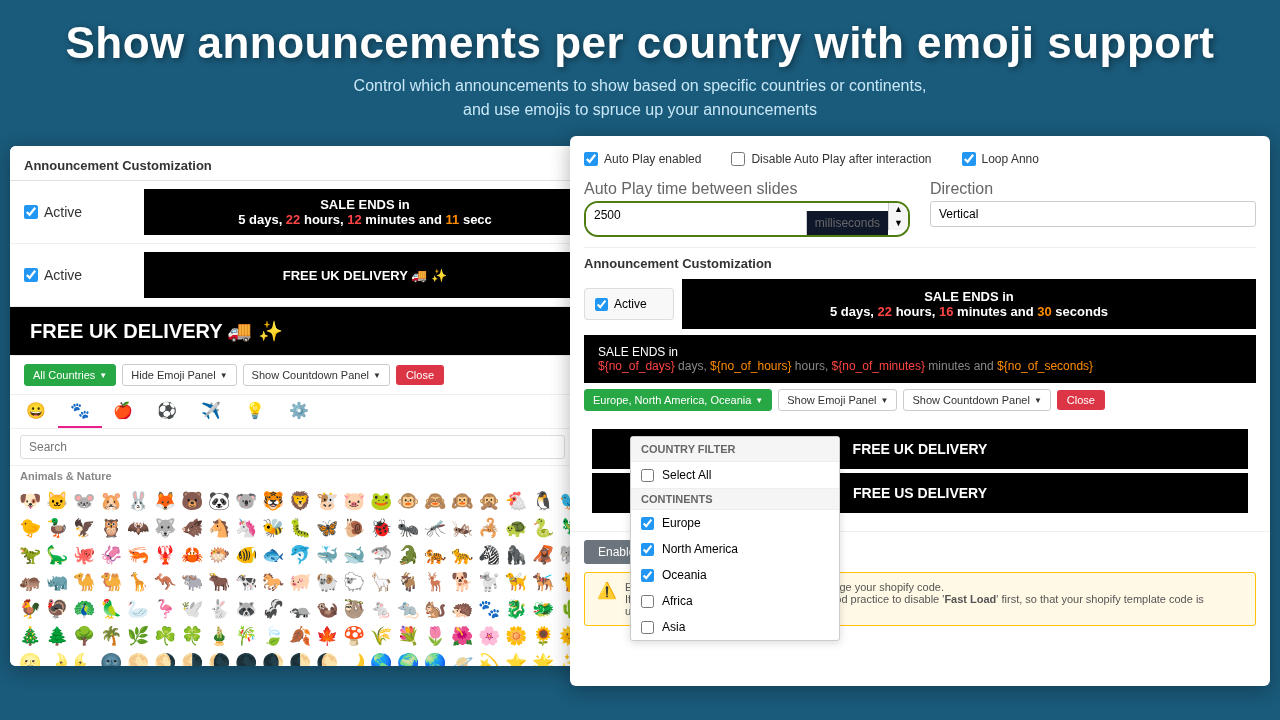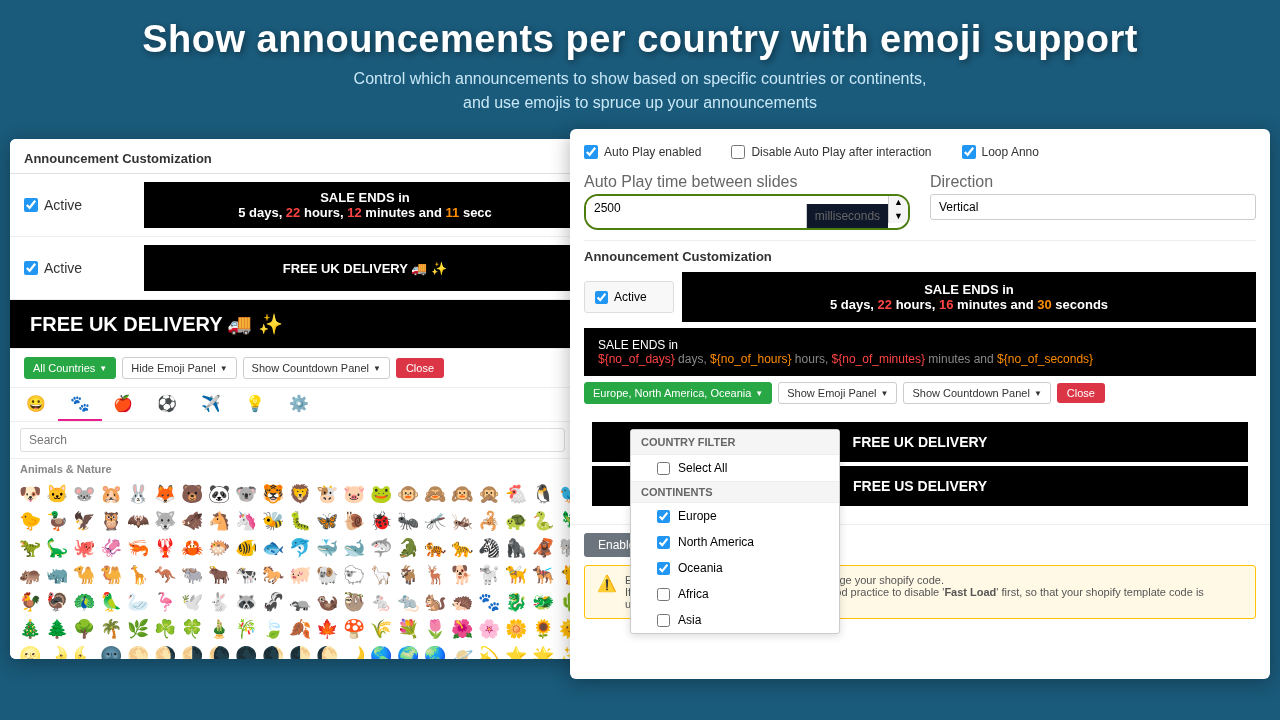--- a/index.html
+++ b/index.html
@@ -12,21 +12,21 @@
     }
 
     
     .header {
       background: #1a5a7a;
       text-align: center;
       padding: 18px 40px 14px;
     }
     .header h1 {
       color: #ffffff;
-      font-size: 38px;
+      font-size: 44px;
       font-weight: 900;
       letter-spacing: 0.5px;
       text-shadow: 2px 2px 6px rgba(0,0,0,0.4);
     }
     .header p {
       color: #c8e8f8;
       font-size: 16px;
       margin-top: 6px;
       line-height: 1.5;
       text-align: center;
@@ -380,21 +380,21 @@
       font-weight: bold;
       color: #666;
       text-transform: uppercase;
       background: #f5f5f5;
       border-bottom: 1px solid #eee;
     }
     .country-dropdown-item {
       display: flex;
       align-items: flex-end;
       gap: 8px;
-      padding: 6px 26px;
+      padding: 6px 10px;
       cursor: pointer;
       font-size: 12px;
     }
     .country-dropdown-item input[type="checkbox"] {
       accent-color: #2196f3;
     }
     .country-dropdown-divider {
       padding: 4px 10px;
       font-size: 11px;
       font-weight: bold;

